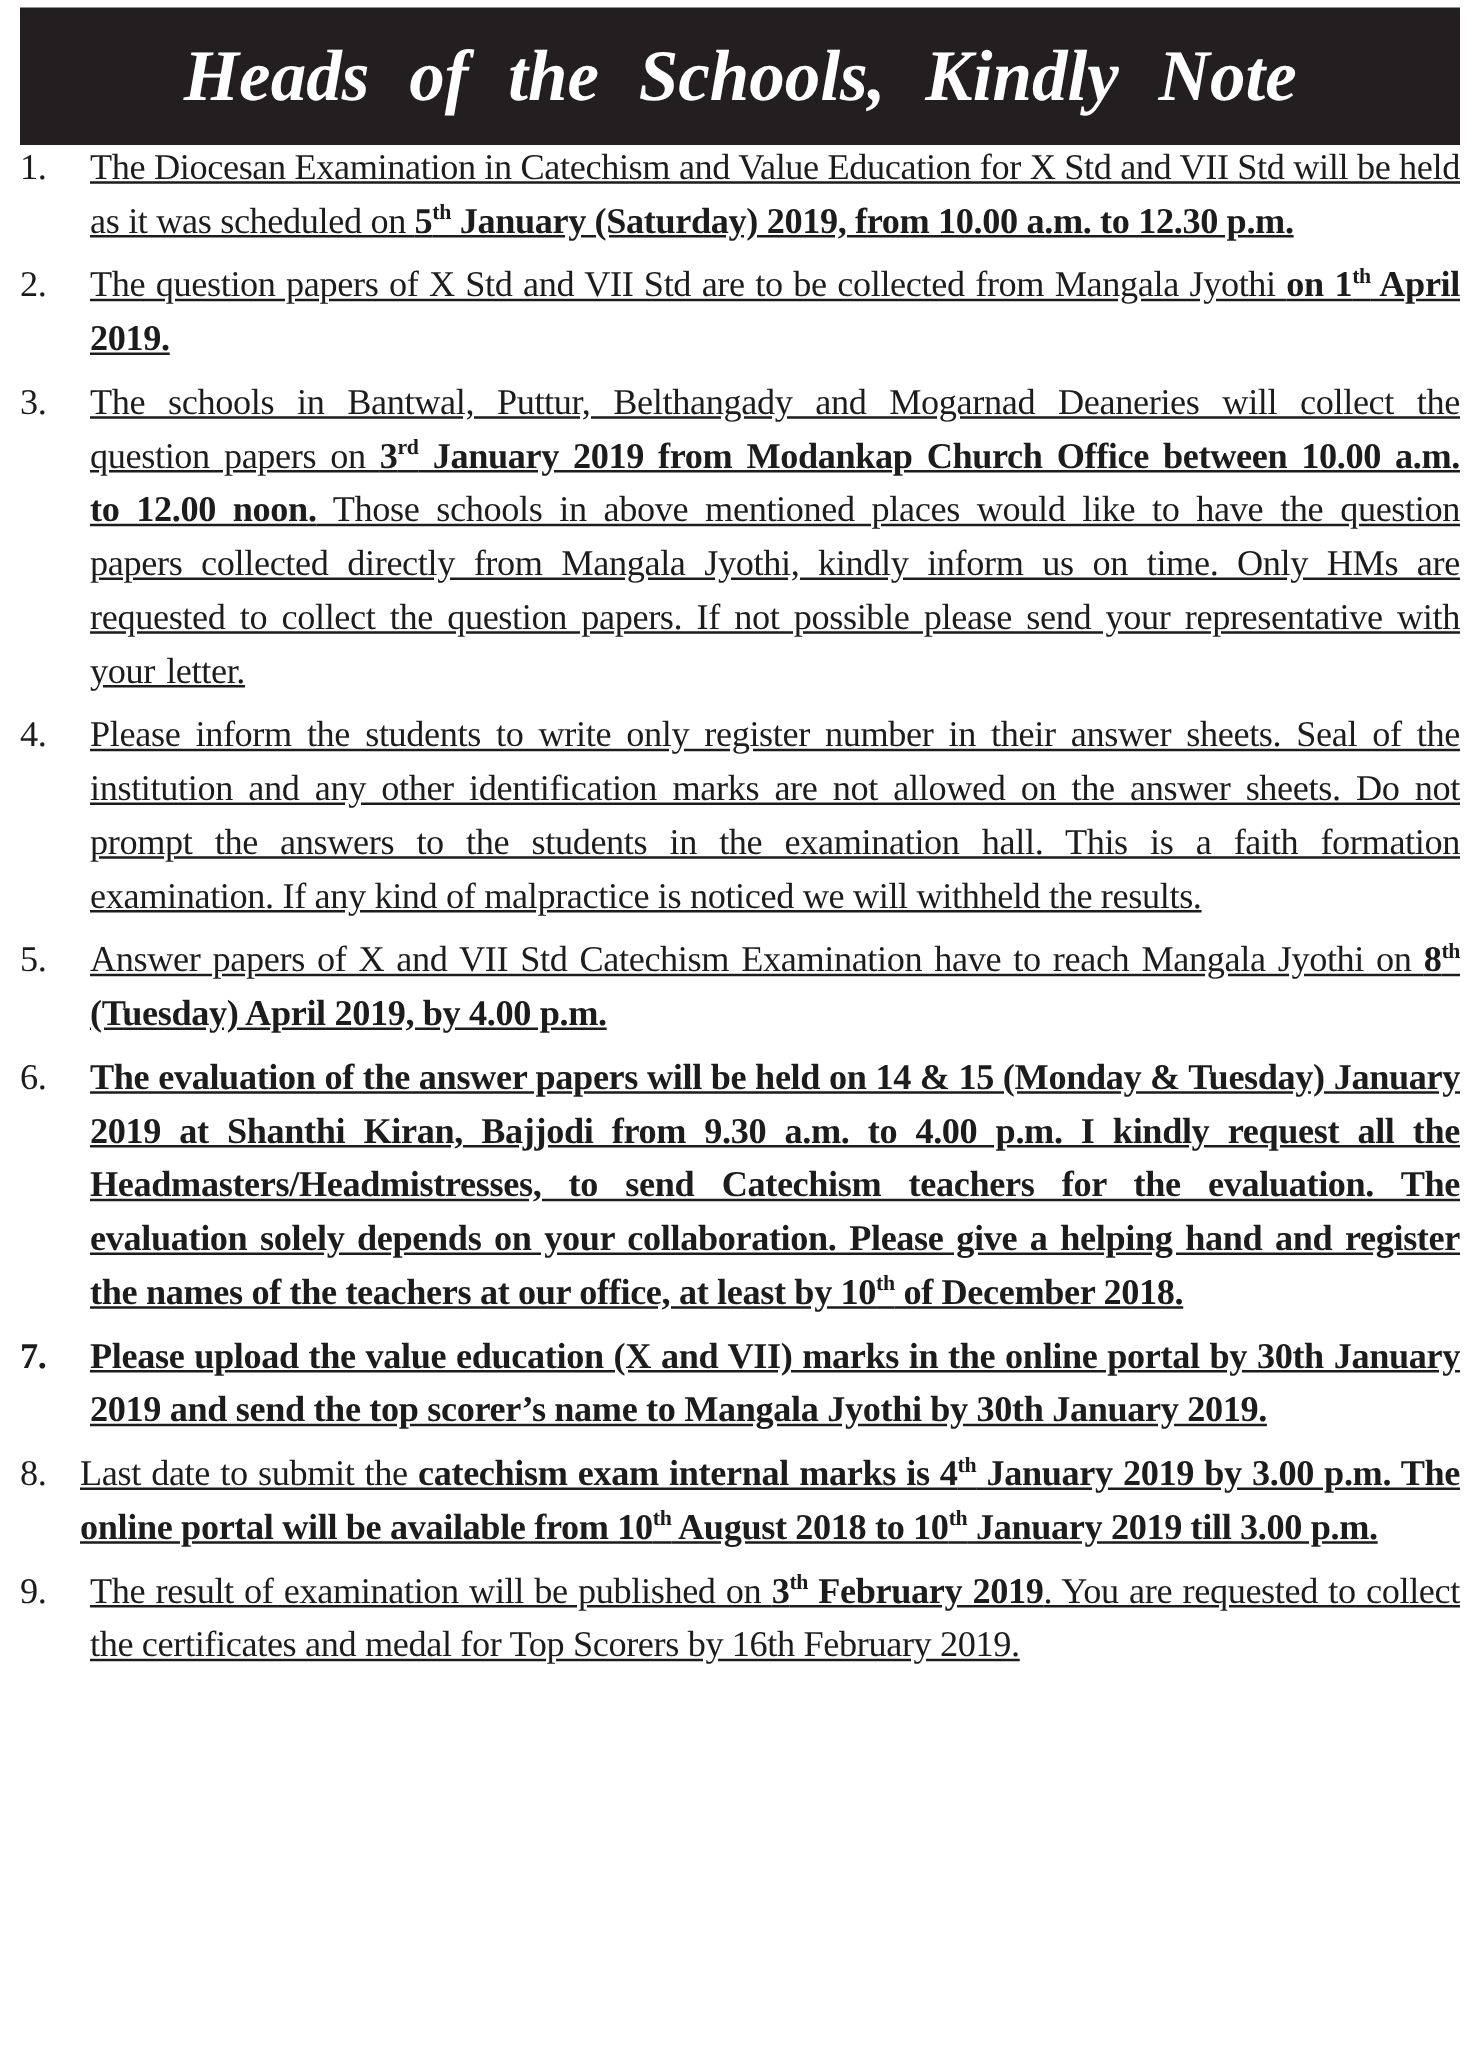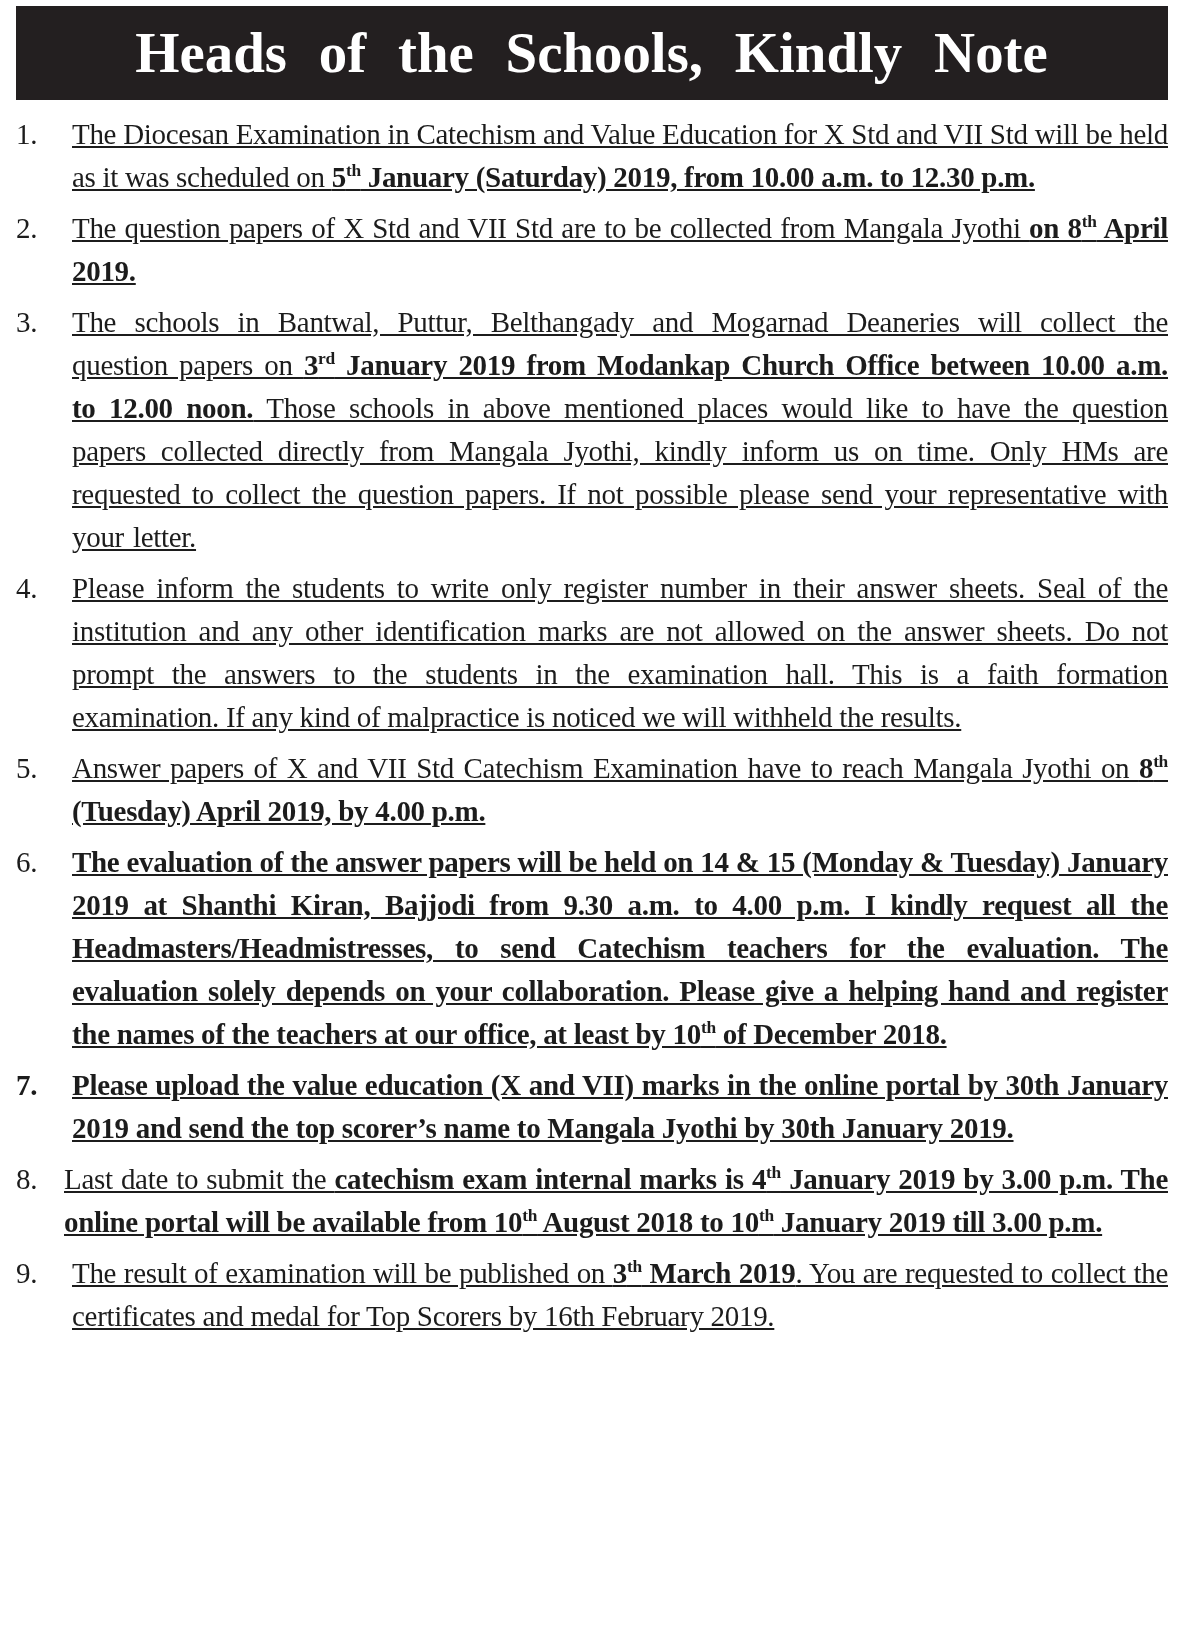--- a/index.html
+++ b/index.html
@@ -9,25 +9,26 @@
       position: relative;
       font-family: "Liberation Serif", "DejaVu Serif", serif;
       color: #1c1c1c;
       overflow: hidden;
     }
     .banner {
       position: absolute;
       left: 16px;
       top: 6px;
       width: 1152px;
-      height: 94px;
+      height: 110px;
       background: #231f20;
       display: flex;
       align-items: center;
       justify-content: center;
+      font-style: italic;
     }
     .banner h1 {
       margin: 0;
       color: #ffffff;
       font-family: "Liberation Serif", "DejaVu Serif", serif;
       font-weight: bold;
       font-size: 58px;
       word-spacing: 18px;
       letter-spacing: 0px;
       transform: scaleX(0.98);
@@ -72,21 +73,21 @@
   <h1>Heads of the Schools, Kindly Note</h1>
 </div>
 
 <div class="list">
   <div class="item">
     <span class="num">1.</span>
     <span class="body">The Diocesan Examination in Catechism and Value Education for X Std and VII Std will be held as it was scheduled on <b>5</b><b><sup>th</sup></b><b> January (Saturday) 2019, from 10.00 a.m. to 12.30 p.m.</b></span>
   </div>
   <div class="item">
     <span class="num">2.</span>
-    <span class="body">The question papers of X Std and VII Std are to be collected from Mangala Jyothi <b>on 8</b><b><sup>th</sup></b><b> April 2019.</b></span>
+    <span class="body">The question papers of X Std and VII Std are to be collected from Mangala Jyothi <b>on 1</b><b><sup>th</sup></b><b> April 2019.</b></span>
   </div>
   <div class="item tight">
     <span class="num">3.</span>
     <span class="body">The schools in Bantwal, Puttur, Belthangady and Mogarnad Deaneries will collect the question papers on <b>3</b><b><sup>rd</sup></b><b> January 2019 from Modankap Church Office between 10.00 a.m. to 12.00 noon.</b> Those schools in above mentioned places would like to have the question papers collected directly from Mangala Jyothi, kindly inform us on time. Only HMs are requested to collect the question papers. If not possible please send your representative with your letter.</span>
   </div>
   <div class="item">
     <span class="num">4.</span>
     <span class="body">Please inform the students to write only register number in their answer sheets. Seal of the institution and any other identification marks are not allowed on the answer sheets. Do not prompt the answers to the students in the examination hall. This is a faith formation examination. If any kind of malpractice is noticed we will withheld the results.</span>
   </div>
   <div class="item">
@@ -100,15 +101,15 @@
   <div class="item bold-num">
     <span class="num">7.</span>
     <span class="body"><b>Please upload the value education (X and VII) marks in the online portal by 30th January 2019 and send the top scorer’s name to Mangala Jyothi by 30th January 2019.</b></span>
   </div>
   <div class="item item8">
     <span class="num">8.</span>
     <span class="body">Last date to submit the <b>catechism exam internal marks is 4</b><b><sup>th</sup></b><b> January 2019 by 3.00 p.m. The online portal will be available from 10</b><b><sup>th</sup></b><b> August 2018 to 10</b><b><sup>th</sup></b><b> January 2019 till 3.00 p.m.</b></span>
   </div>
   <div class="item">
     <span class="num">9.</span>
-    <span class="body">The result of examination will be published on <b>3</b><b><sup>th</sup></b><b> March 2019</b>. You are requested to collect the certificates and medal for Top Scorers by 16th February 2019.</span>
+    <span class="body">The result of examination will be published on <b>3</b><b><sup>th</sup></b><b> February 2019</b>. You are requested to collect the certificates and medal for Top Scorers by 16th February 2019.</span>
   </div>
 </div>
 
 </body></html>

